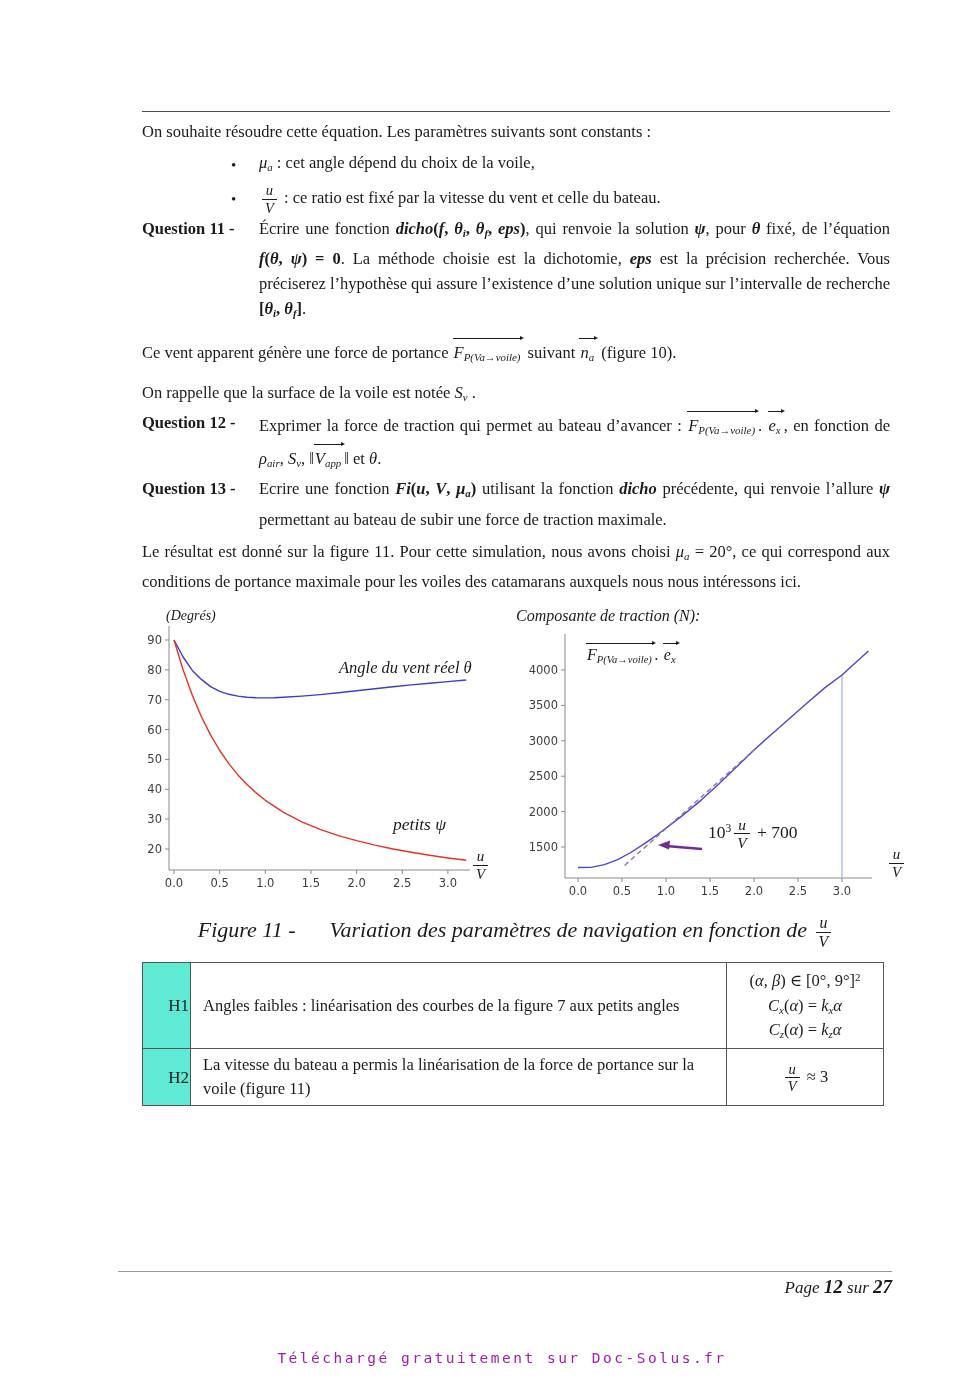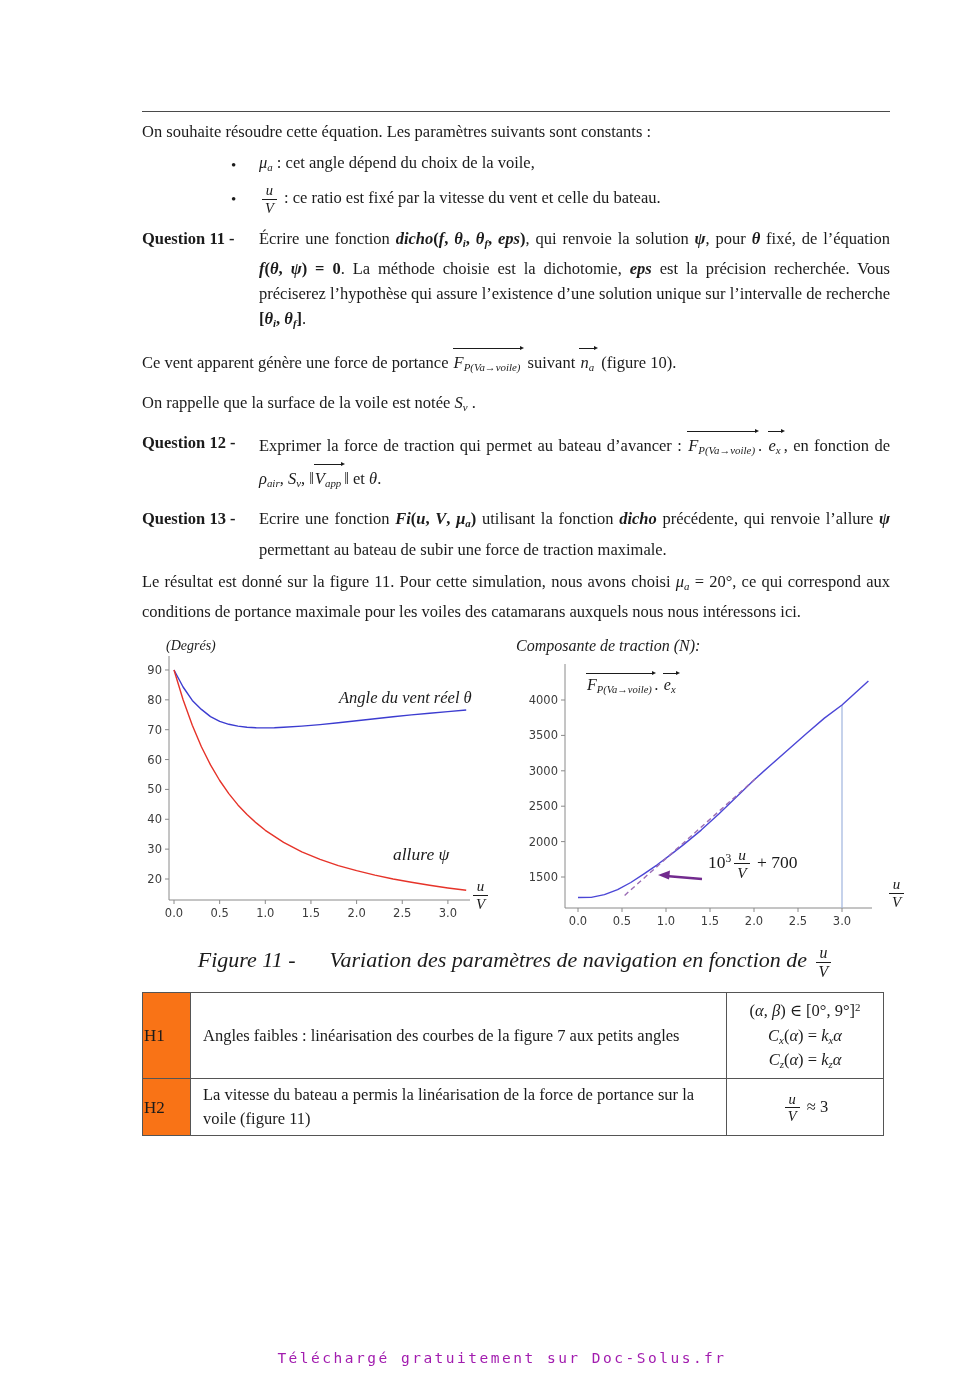--- a/index.html
+++ b/index.html
@@ -8,21 +8,21 @@
   .content{padding:0 114px 0 118px;}
   .toprule{border-top:1px solid #4a4a4a;margin-top:111px;height:0;}
   p{margin:0;}
   .para{text-align:justify;}
   .p-intro{margin-top:7px;}
   .bullets{margin-top:6px;margin-left:89px;}
   .bullet-row{display:flex;align-items:center;margin-top:2px;}
   .bullet-row .bcontent{display:block;}
   .bdot{width:28px;flex:0 0 28px;}
   .bdot::before{content:"•";font-size:15px;}
-  .question{position:relative;padding-left:117px;margin-top:10px;text-align:justify;}
+  .question{position:relative;padding-left:117px;margin-top:0;text-align:justify;}
   .qlabel{position:absolute;left:0;top:0;font-weight:700;white-space:nowrap;}
   .p-force{margin-top:11px;}
   .p-surface{margin-top:9px;}
   .p-result{margin-top:7px;}
   .p-confront{margin-top:8px;}
   .p-hyp{margin-top:24px;}
   
   .i{font-style:italic;}
   .b{font-weight:700;}
   .bi{font-weight:700;font-style:italic;}
@@ -53,21 +53,21 @@
   .title2b{left:76px;top:36px;font-style:italic;font-size:16px;}
   .annot2{left:198px;top:210px;font-size:17.5px;}
   .annot2 .frac{font-style:italic;}
   .xfrac2{left:376px;top:240px;font-size:17px;font-style:italic;}
   .caption{text-align:center;margin-top:8px;font-size:22px;}
   .caption .figlab{margin-right:34px;}
   .caption .frac{font-size:0.72em;}
   
   .htable{border-collapse:collapse;margin-top:12px;width:742px;table-layout:fixed;}
   .htable td{border:1px solid #555;vertical-align:middle;}
-  td.hid{background:#f97316;width:45px;text-align:left;font-size:17px;margin-left:28px;}
+  td.hid{background:#5eead4;width:45px;text-align:right;font-size:17px;margin-left:28px;}
   td.hdesc{padding:4px 12px;line-height:1.45;}
   td.hmath{width:148px;text-align:center;padding:3px 4px;line-height:1.5;}
   tr.row-h1{height:86px;}
   tr.row-h2{height:48px;}
   
   .footer{position:absolute;left:118px;right:112px;top:1271px;}
   .footrule{border-top:1px solid #999;}
   .pageline{text-align:right;font-style:italic;font-size:17px;margin-top:2px;}
   .pagenum{font-weight:700;font-size:19px;}
   .download{position:absolute;left:0;right:0;top:1346px;text-align:center;
@@ -151,21 +151,21 @@
             <text x="26" y="97.69999999999999" text-anchor="end">70</text>
             <line x1="29" y1="63.839999999999975" x2="33" y2="63.839999999999975" stroke="#8a8a8a" stroke-width="1"></line>
             <text x="26" y="67.83999999999997" text-anchor="end">80</text>
             <line x1="29" y1="33.97999999999999" x2="33" y2="33.97999999999999" stroke="#8a8a8a" stroke-width="1"></line>
             <text x="26" y="37.97999999999999" text-anchor="end">90</text>
             <polyline points="38.0,34.0 47.1,51.0 56.3,64.4 65.4,73.4 74.5,80.6 83.7,85.3 92.8,88.3 101.9,90.1 111.0,91.3 120.2,91.8 129.3,91.9 138.4,91.8 147.6,91.3 165.8,90.1 184.1,88.6 202.3,86.8 220.6,84.7 238.9,82.7 257.1,80.7 275.4,78.9 293.6,77.3 311.9,75.6 330.2,74.0" fill="none" stroke="#3c3cd0" stroke-width="1.4" stroke-linejoin="round"></polyline>
             <polyline points="38.0,34.0 47.1,63.8 56.3,89.2 65.4,110.7 74.5,128.9 83.7,144.5 92.8,157.6 101.9,168.9 111.0,178.5 120.2,186.9 129.3,194.3 147.6,206.3 165.8,215.8 184.1,223.3 202.3,229.6 220.6,234.6 238.9,239.1 257.1,243.0 275.4,246.3 293.6,249.3 311.9,252.0 330.2,254.3" fill="none" stroke="#e63329" stroke-width="1.4" stroke-linejoin="round"></polyline>
           </svg>
         <div class="ov ylab1">(Degrés)</div>
         <div class="ov lab-theta">Angle du vent réel θ</div>
-        <div class="ov lab-psi">allure ψ</div>
+        <div class="ov lab-psi">petits ψ</div>
         <div class="ov xfrac1">
           <span class="frac">
               <span class="fnum">u</span>
               <span class="fden">V</span>
             </span>
         </div>
       </div>
       <div class="chart chart2">
         <svg id="chart2svg" width="406" height="300">
             <path d="M55,28 L55,272 L362,272" stroke="#8a8a8a" fill="none" stroke-width="1"></path>
@@ -245,15 +245,24 @@
                   <span class="fnum">u</span>
                   <span class="fden">V</span>
                 </span><span> ≈ 3</span></div>
         </td>
       </tr>
     </tbody>
       </table>
 
   </div>
 
+  <div class="footer">
+    <div class="footrule"></div>
+    <div class="pageline">
+      <span class="i">Page</span>
+      <span class="pagenum i">12</span>
+      <span class="i">sur</span>
+      <span class="pagenum i">27</span>
+    </div>
+  </div>
 
   <div class="download">Téléchargé gratuitement sur Doc-Solus.fr</div>
 </div>
 
 </body></html>

